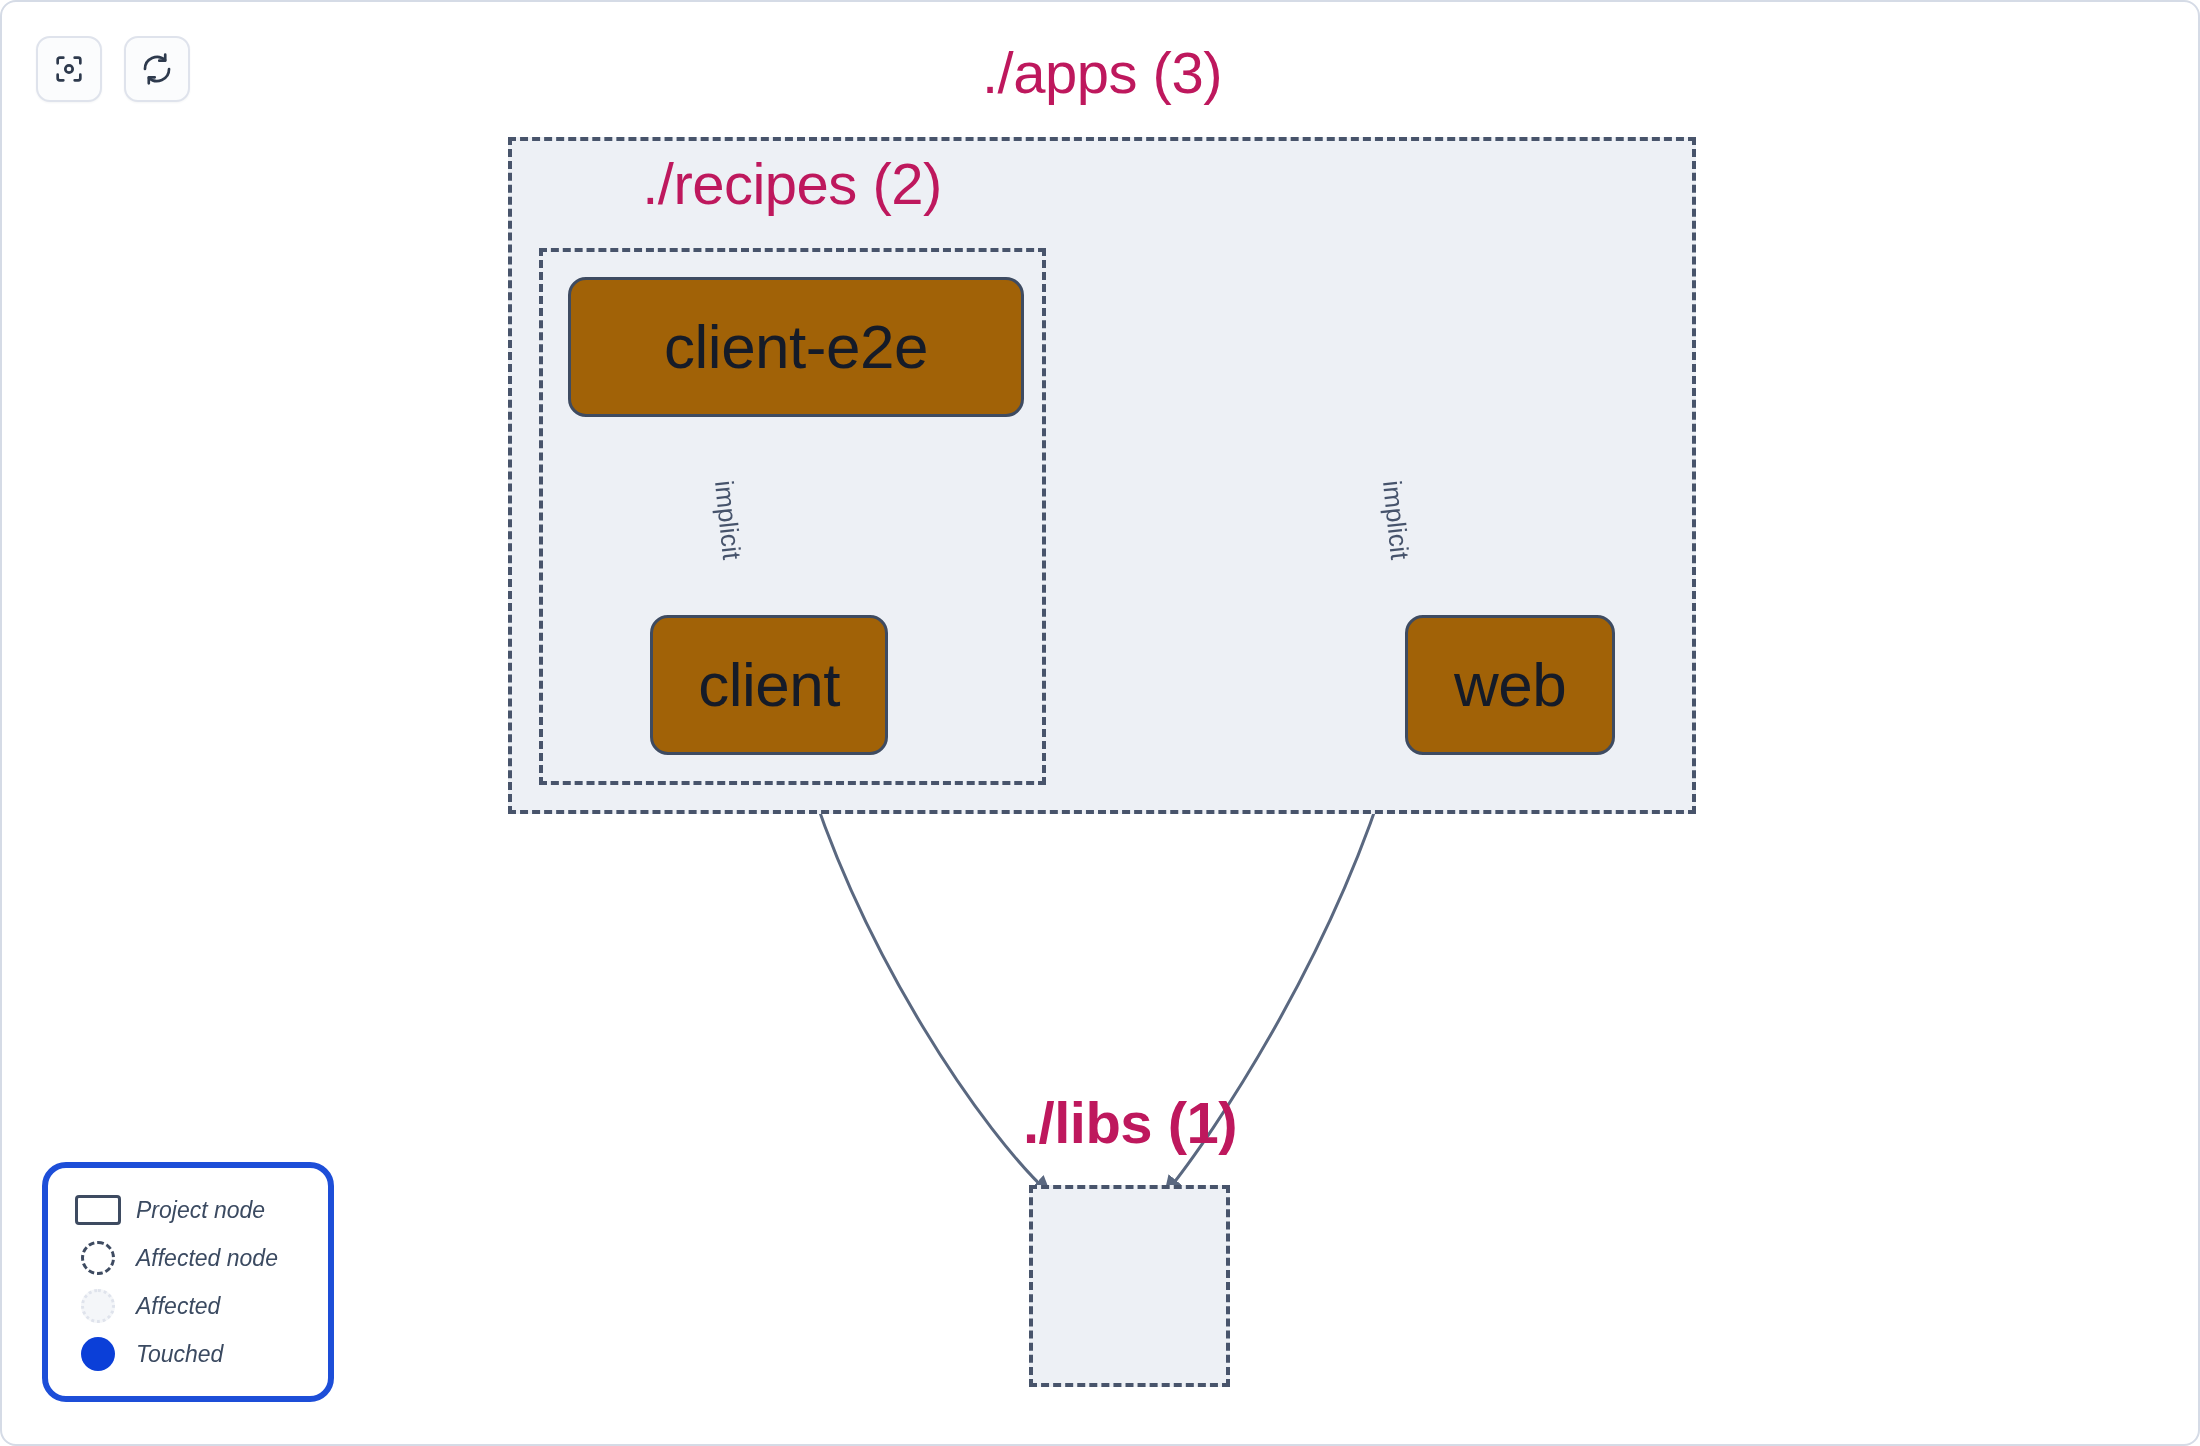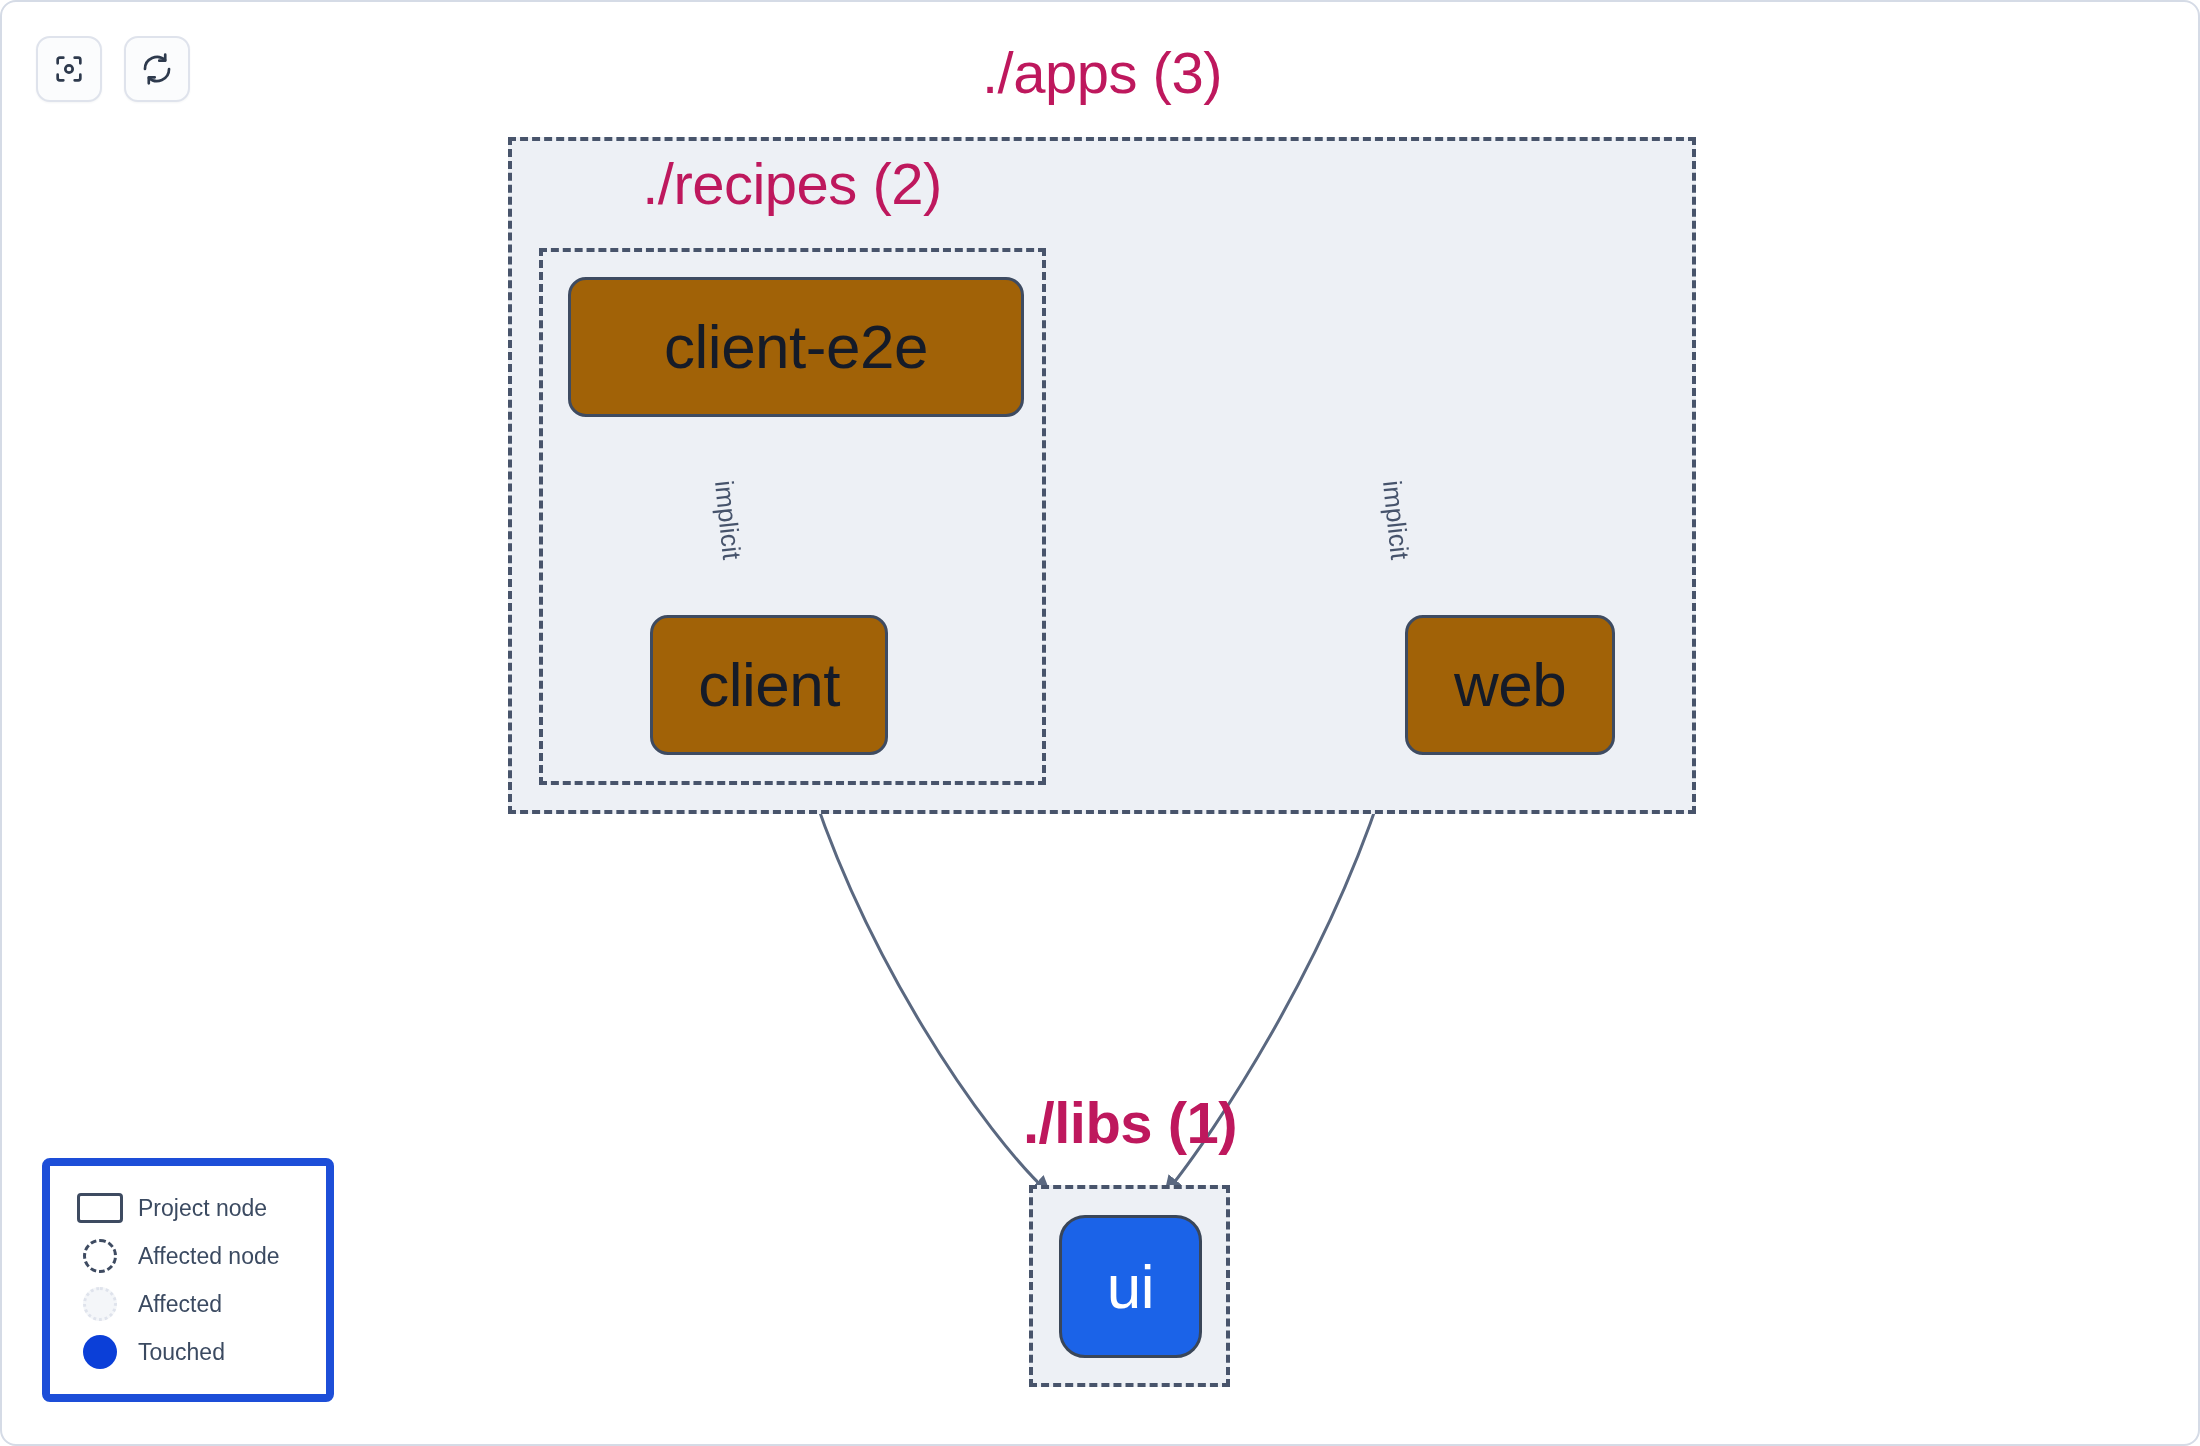--- a/index.html
+++ b/index.html
@@ -101,24 +101,25 @@
     white-space: nowrap;
     transform-origin: center center;
   }
 
   
   .legend {
     position: absolute;
     left: 40px; bottom: 42px;
     width: 292px;
     background: #ffffff;
-    border: 8px solid #1d4ed8;
-    border-radius: 8px;
+    border: 6px solid #1d4ed8;
+    border-radius: 24px;
     padding: 18px 20px 18px 22px;
     z-index: 50;
+    font-style: italic;
   }
   .legend-row {
     display: flex;
     align-items: center;
     height: 48px;
   }
   .legend-swatch {
     width: 56px;
     display: flex;
     align-items: center;
@@ -216,21 +217,20 @@
 
   <div class="edge-label" style="left:1344px; top:505px; width:100px; text-align:center; transform: rotate(-96deg) scale(-1,-1);">implicit</div>
 
   <div class="node" style="left:566px; top:275px; width:456px; height:140px;">client-e2e</div>
 
 
   <div class="node" style="left:648px; top:613px; width:238px; height:140px;">client</div>
 
   <div class="node" style="left:1403px; top:613px; width:210px; height:140px;">web</div>
 
-  <div class="node touched" style="left:1057px; top:1213px; width:143px; height:143px;">ui</div>
 
   <div class="legend">
 
     <div class="legend-row">
       <span class="legend-swatch">
         <span class="sw-rect"></span>
       </span>
       <span class="legend-text">Project node</span>
     </div>
 

